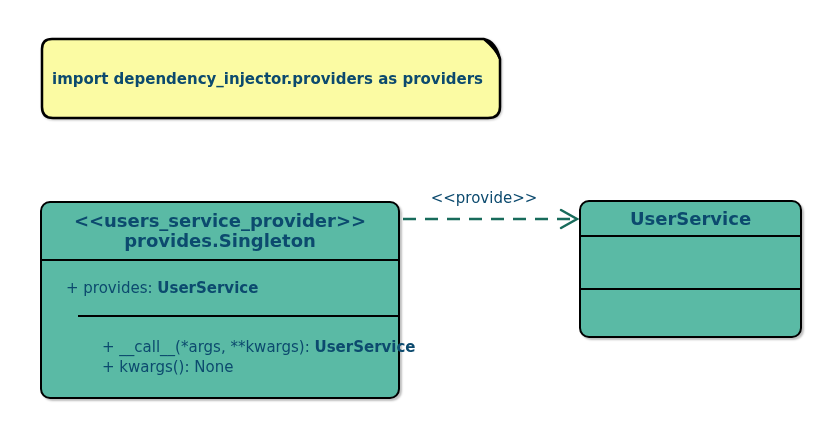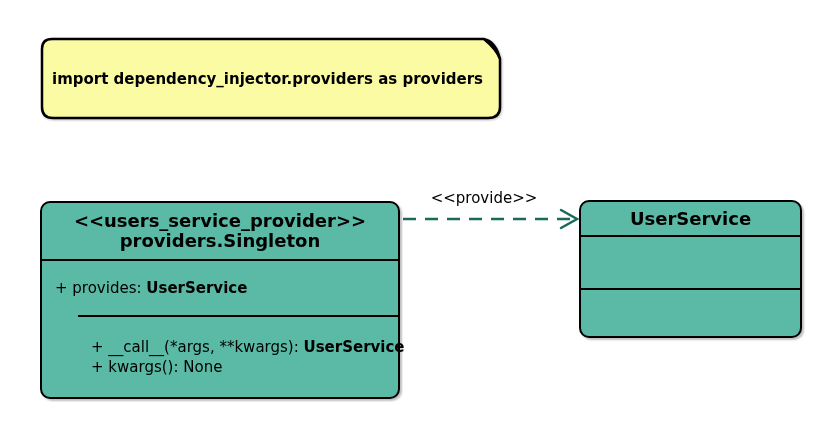--- a/index.html
+++ b/index.html
@@ -2,21 +2,21 @@
 <html><head>
 <meta charset="utf-8">
 <style>
   html, body { margin: 0; padding: 0; background: #ffffff; }
   .canvas {
     position: relative;
     width: 840px;
     height: 440px;
     background: #ffffff;
     font-family: "DejaVu Sans", "Liberation Sans", sans-serif;
-    color: #000000;
+    color: #0c4a6e;
     overflow: hidden;
   }
 
   
   .note-wrap { position: absolute; left: 40px; top: 37px; width: 467px; height: 84px; }
   .note-wrap svg { position: absolute; left: 0; top: 0; filter: drop-shadow(1.5px 1.5px 1px rgba(0,0,0,0.25)); }
   .note-text {
     position: absolute; left: 12px; top: 0; height: 100%;
     display: flex; align-items: center;
     font-weight: bold; font-size: 15px; white-space: nowrap;
@@ -37,21 +37,21 @@
   .uml-header {
     display: flex; flex-direction: column; justify-content: center; align-items: center;
     font-weight: bold; font-size: 18px; line-height: 20px; text-align: center;
   }
   .provider .uml-header { height: 56px; }
   .service  .uml-header { height: 33px; }
 
   .compartment {
     border-top: 2.5px solid #000000;
     display: flex; flex-direction: column; justify-content: center;
-    padding: 0 13px; font-size: 15px; line-height: 20px;
+    padding: 0 24px; font-size: 15px; line-height: 20px;
   }
   .provider .attrs   { height: 54px; }
   .provider .methods { flex: 1; margin-left: 36px; }
   .service  .attrs   { height: 51px; }
   .service  .methods { flex: 1; }
   .member { white-space: nowrap; }
   .member b { font-weight: bold; }
 
   
   .edge-layer { position: absolute; left: 0; top: 0; width: 840px; height: 440px; pointer-events: none; }
@@ -74,21 +74,21 @@
     <svg width="467" height="84" viewBox="0 0 467 84">
       <path d="M12,2 L444,2 C450,7 457,13 460,22 L460,70 Q460,81 448,81 L13,81 Q2,81 2,70 L2,12 Q2,2 12,2 Z" stroke="#000000" stroke-width="2.5" stroke-linejoin="round" fill="#FBFBA3"></path>
       <path d="M444,2 C452,3 458,11 460,22 C456,12 451,5 444,2 Z" stroke="#000000" stroke-width="2" fill="#B3B35C"></path>
     </svg>
     <div class="note-text">import dependency_injector.providers as providers</div>
   </div>
 
   <div class="uml-class provider">
     <div class="uml-header">
       <div>&lt;&lt;users_service_provider&gt;&gt;</div>
-      <div>providers.Singleton</div>
+      <div>provides.Singleton</div>
     </div>
     <div class="compartment attrs">
       <div class="member"><span>+ provides: </span><b>UserService</b></div>
     </div>
     <div class="compartment methods">
       <div class="member"><span>+ __call__(*args, **kwargs): </span><b>UserService</b></div>
       <div class="member"><span>+ kwargs(): None</span></div>
     </div>
   </div>
 

